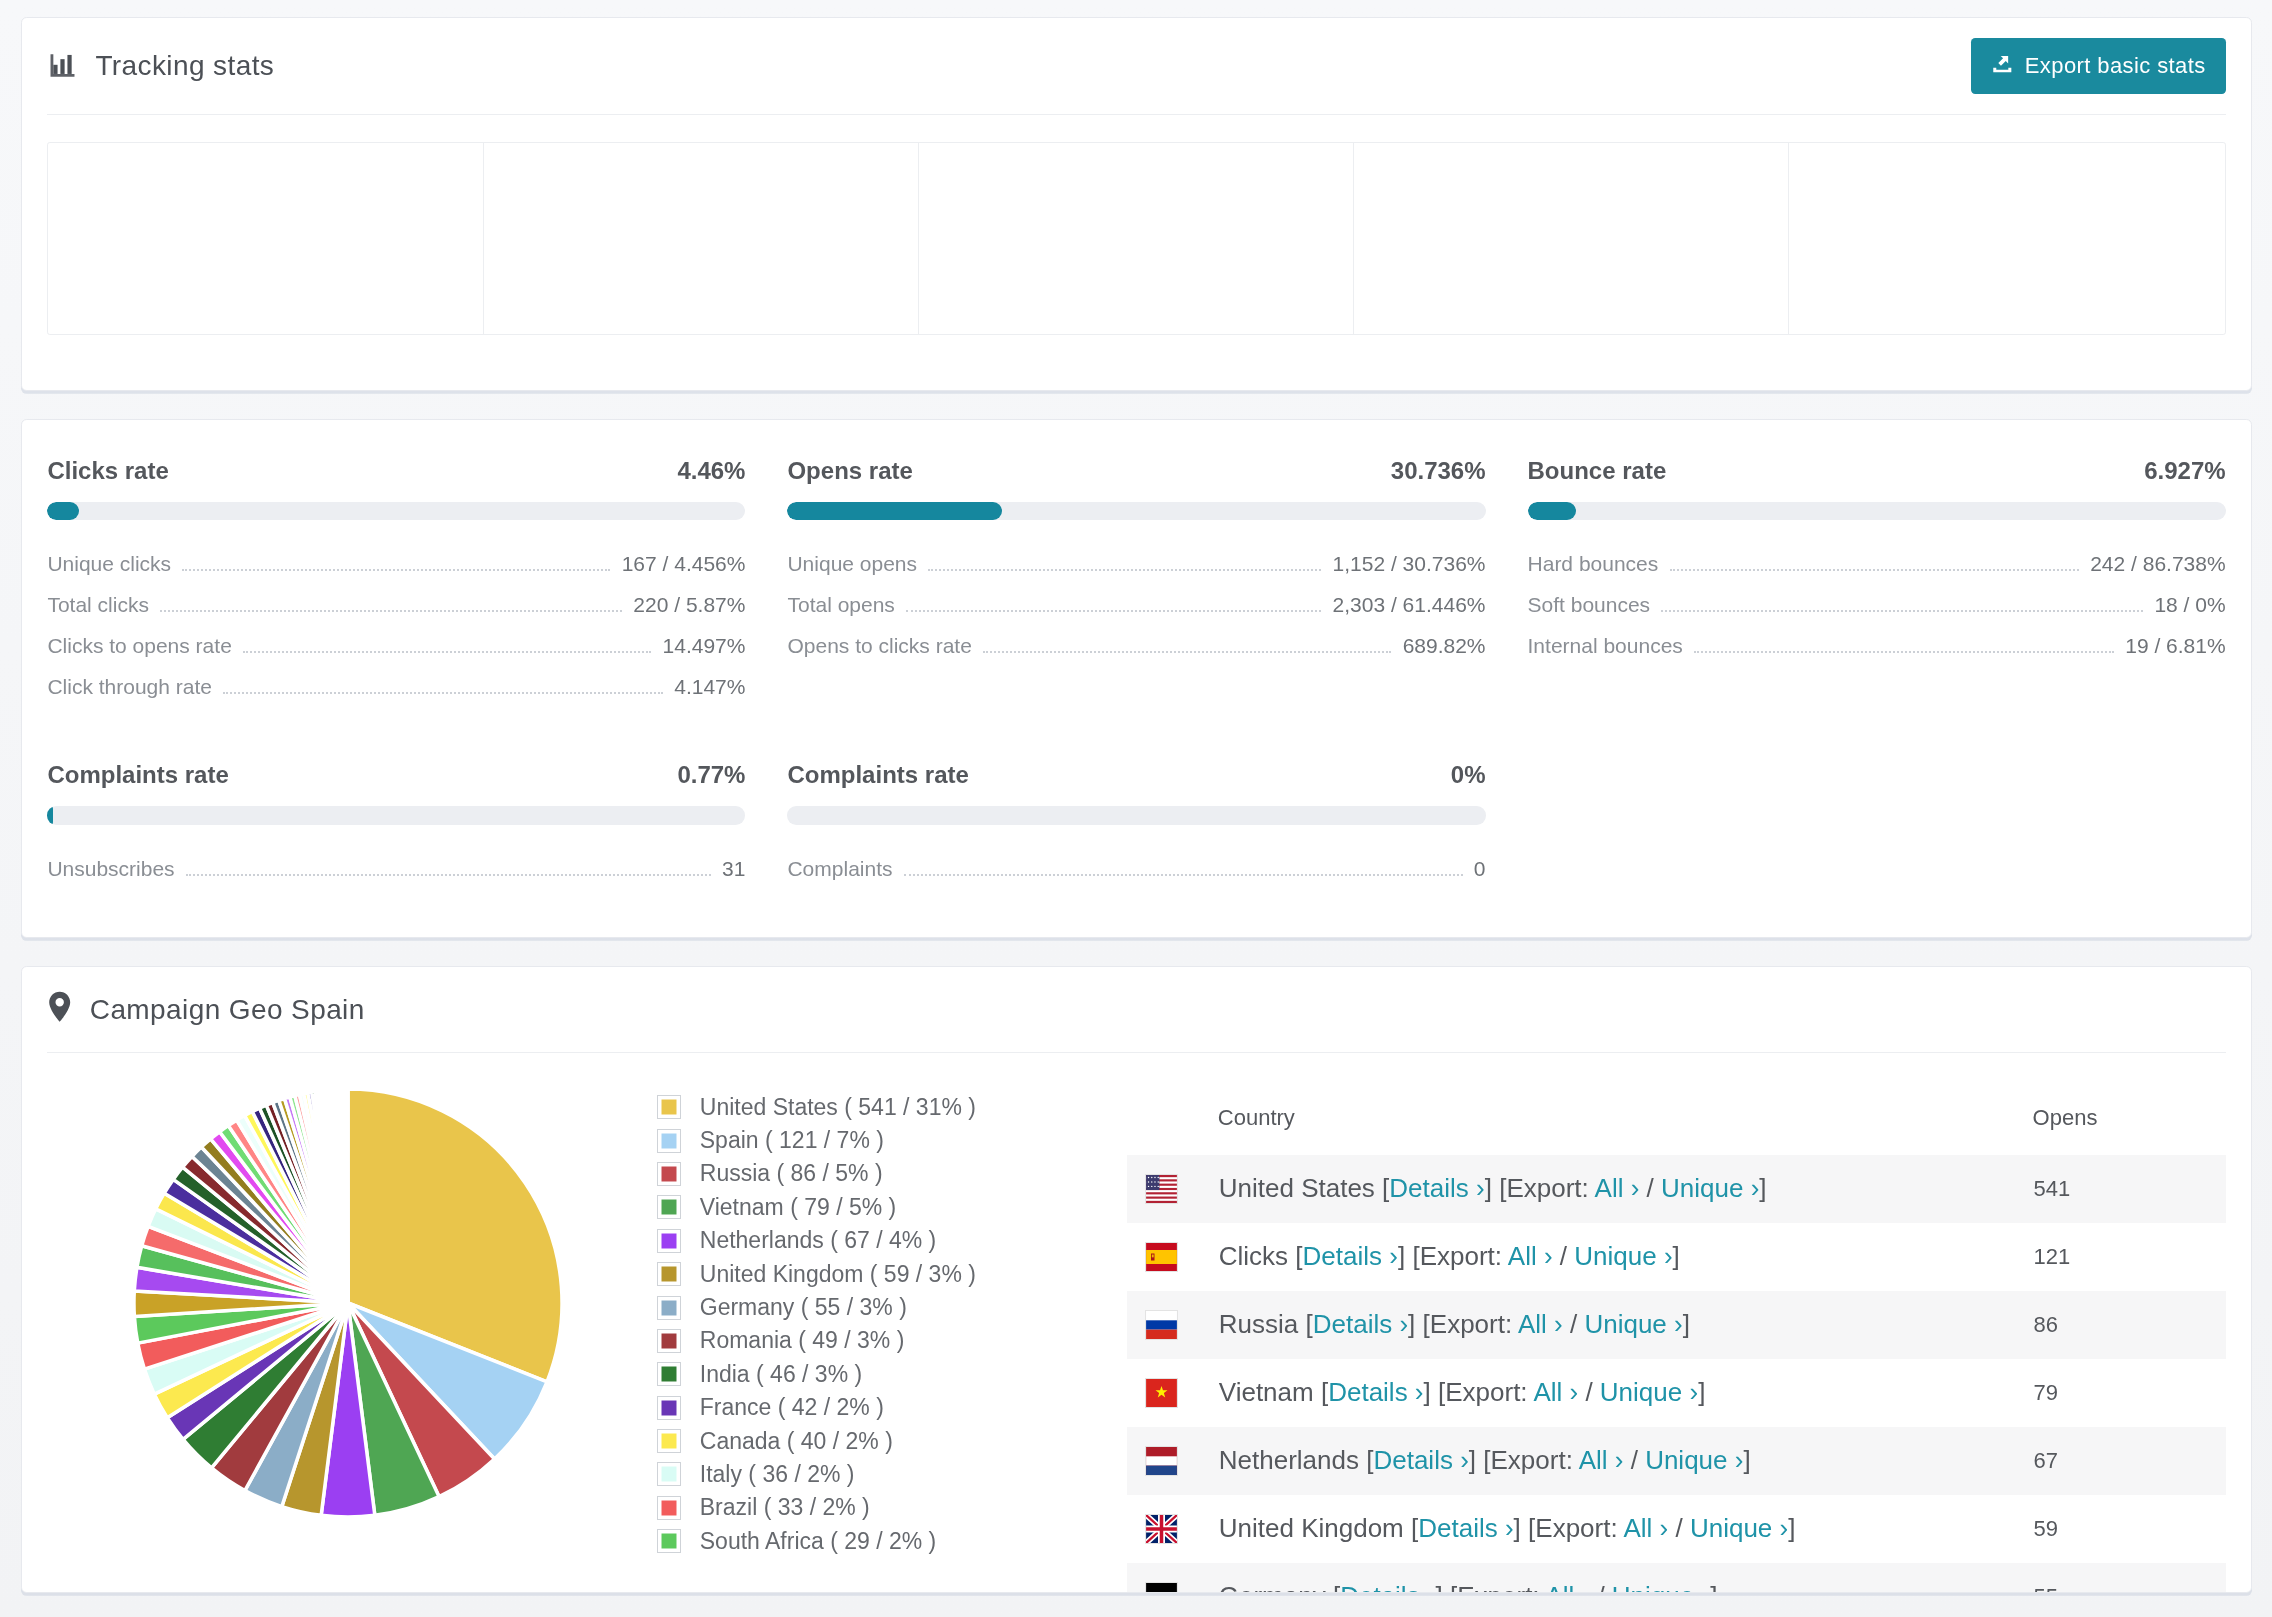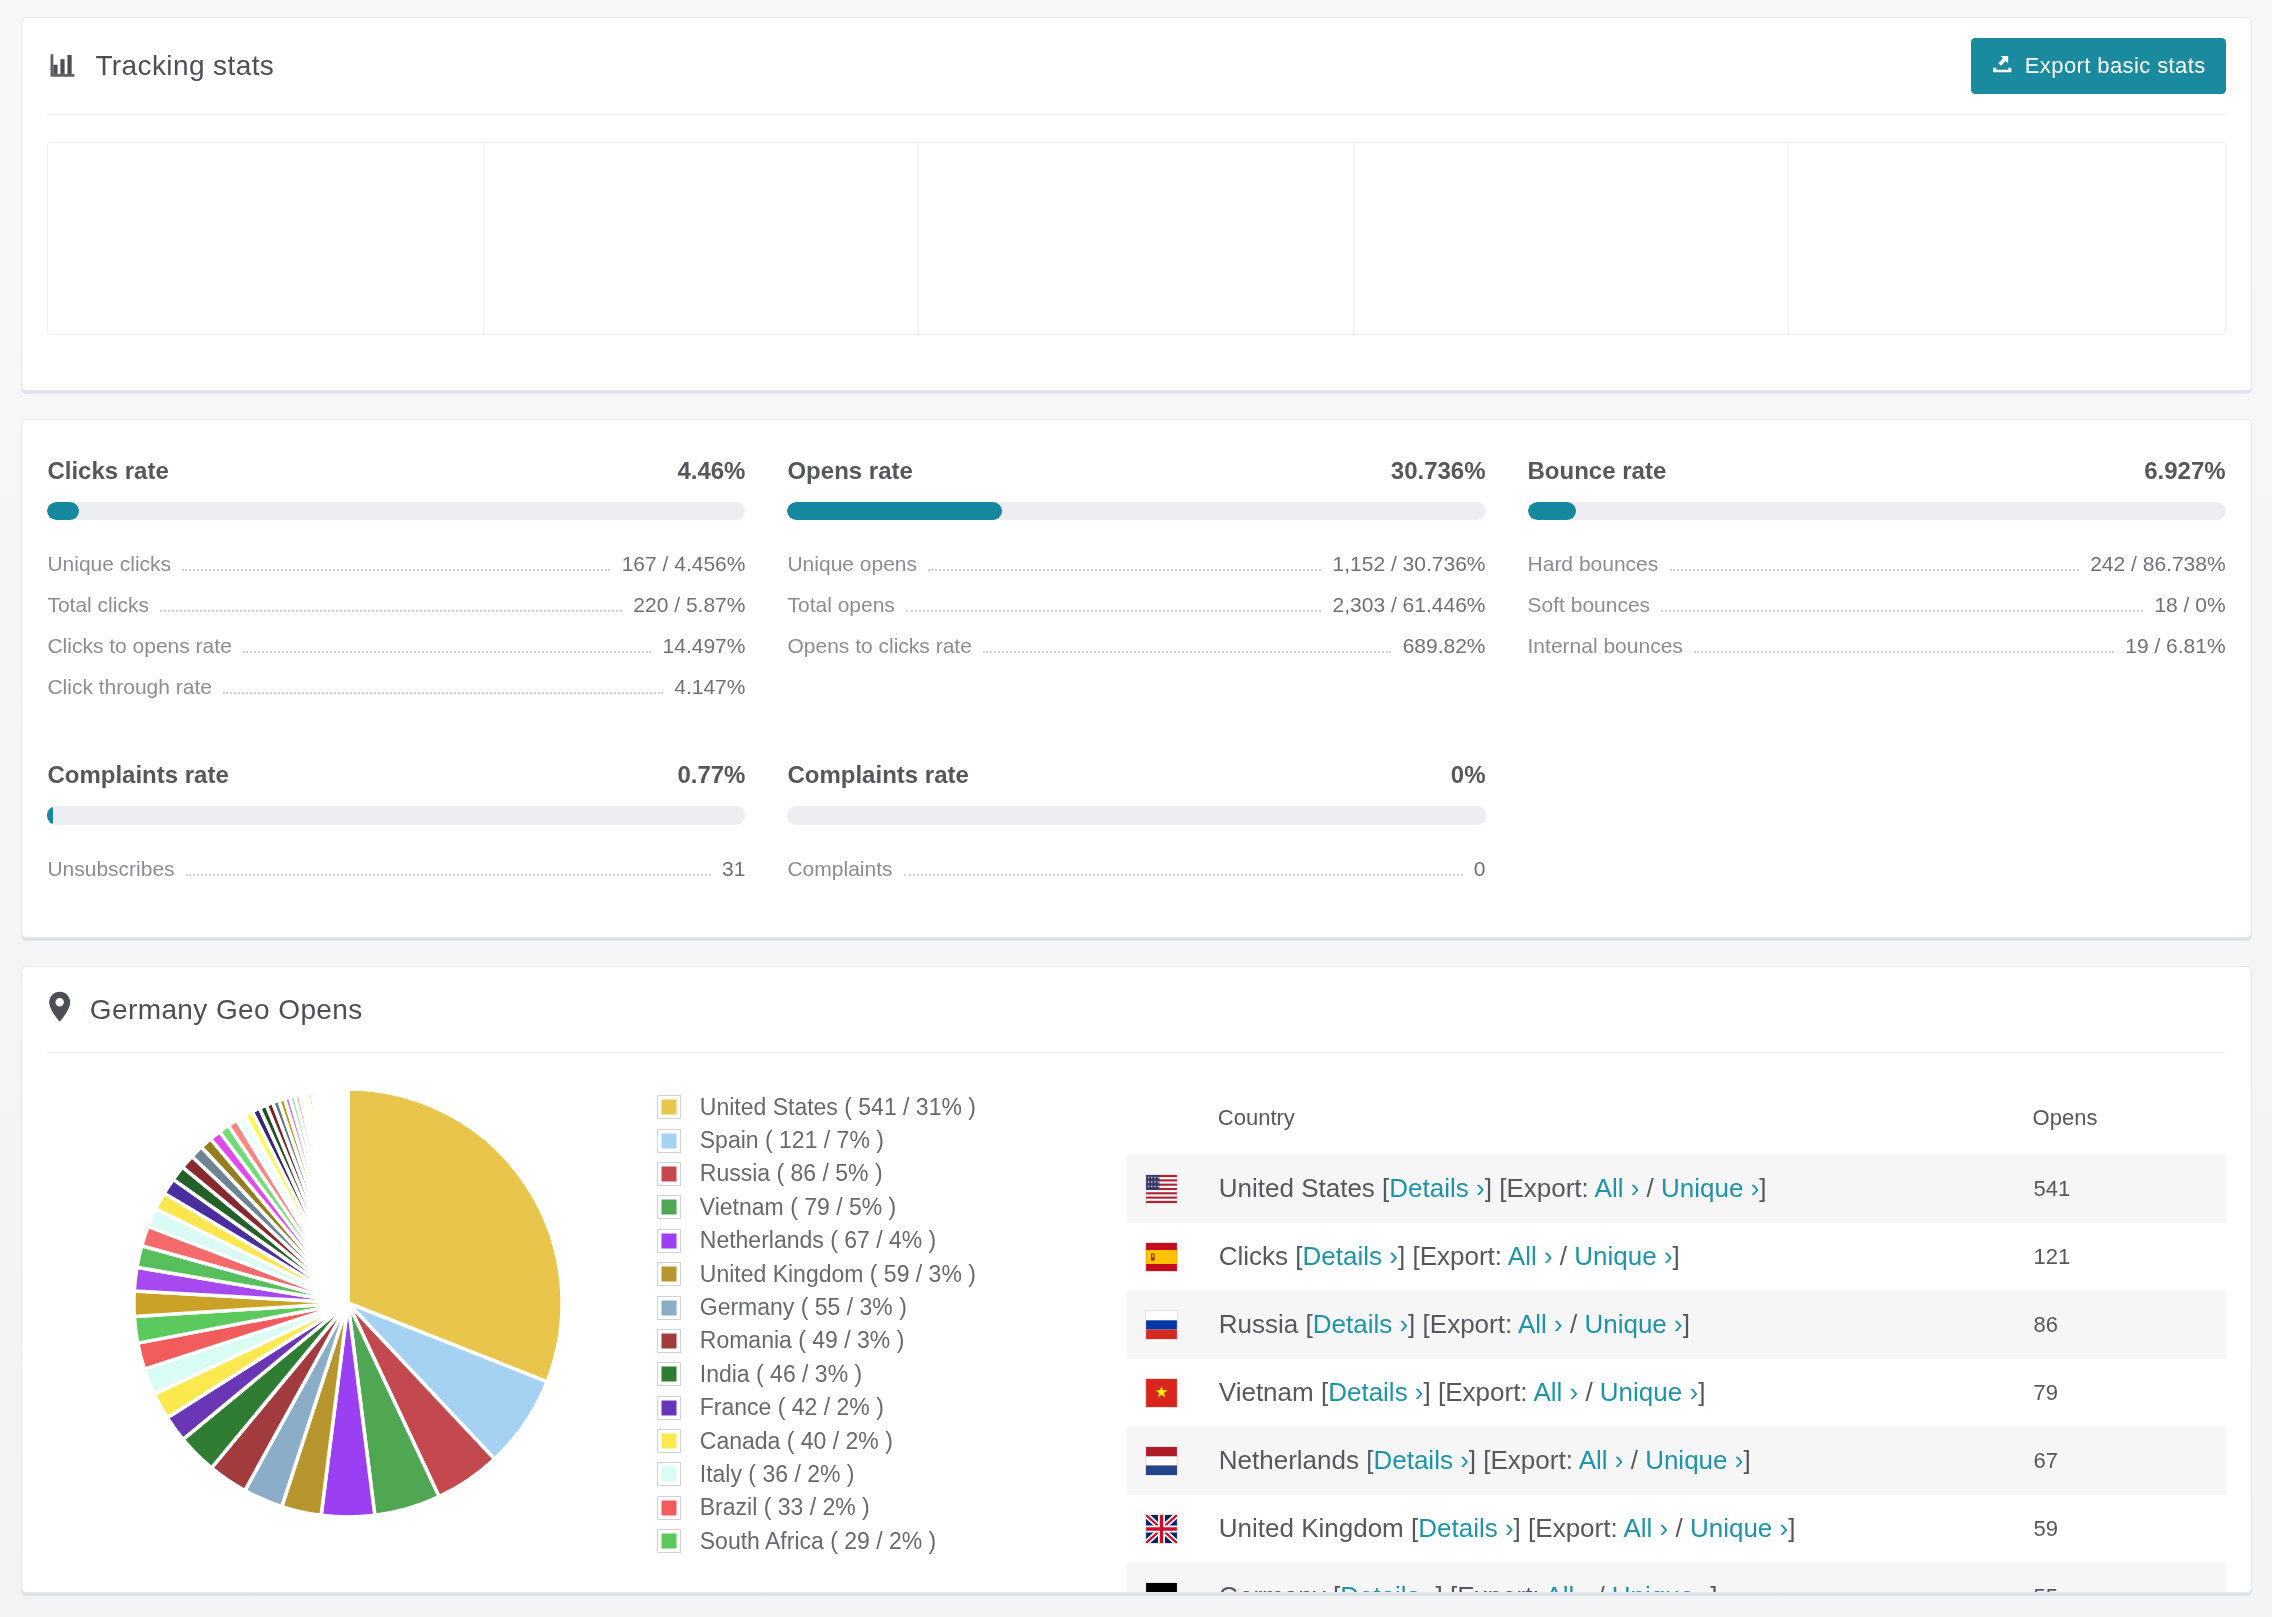--- a/index.html
+++ b/index.html
@@ -228,21 +228,21 @@
       </div>
   </section>
 
   <section class="card card-geo">
     <div class="geo-head">
       <span>
         <svg width="25.4" height="35" viewBox="0 0 36 50" class="icon-dark">
           <path d="M18 1C9.7 1 3 7.8 3 16.2 3 27.5 18 44 18 44s15-16.5 15-27.8C33 7.8 26.3 1 18 1zm0 21a6 6 0 1 1 0-12 6 6 0 0 1 0 12z"></path>
         </svg>
       </span>
-      <span class="head-title">Germany Geo Opens</span>
+      <span class="head-title">Campaign Geo Spain</span>
     </div>
     <div class="divider"></div>
     <div class="geo-content">
       <div class="pie-wrap">
         <svg id="pieSvg" width="438" height="438" viewBox="0 0 620 620">
             <path d="M 310 310 L 310.00 7.00 A 303 303 0 0 1 591.72 421.54 Z" fill="#e9c54b" stroke="#ffffff" stroke-width="5" stroke-linejoin="round"></path>
             <path d="M 310 310 L 591.72 421.54 A 303 303 0 0 1 517.42 530.88 Z" fill="#a5d2f3" stroke="#ffffff" stroke-width="5" stroke-linejoin="round"></path>
             <path d="M 310 310 L 517.42 530.88 A 303 303 0 0 1 439.01 584.16 Z" fill="#c4494e" stroke="#ffffff" stroke-width="5" stroke-linejoin="round"></path>
             <path d="M 310 310 L 439.01 584.16 A 303 303 0 0 1 347.98 610.61 Z" fill="#4fa653" stroke="#ffffff" stroke-width="5" stroke-linejoin="round"></path>
             <path d="M 310 310 L 347.98 610.61 A 303 303 0 0 1 272.02 610.61 Z" fill="#9b3ff2" stroke="#ffffff" stroke-width="5" stroke-linejoin="round"></path>

